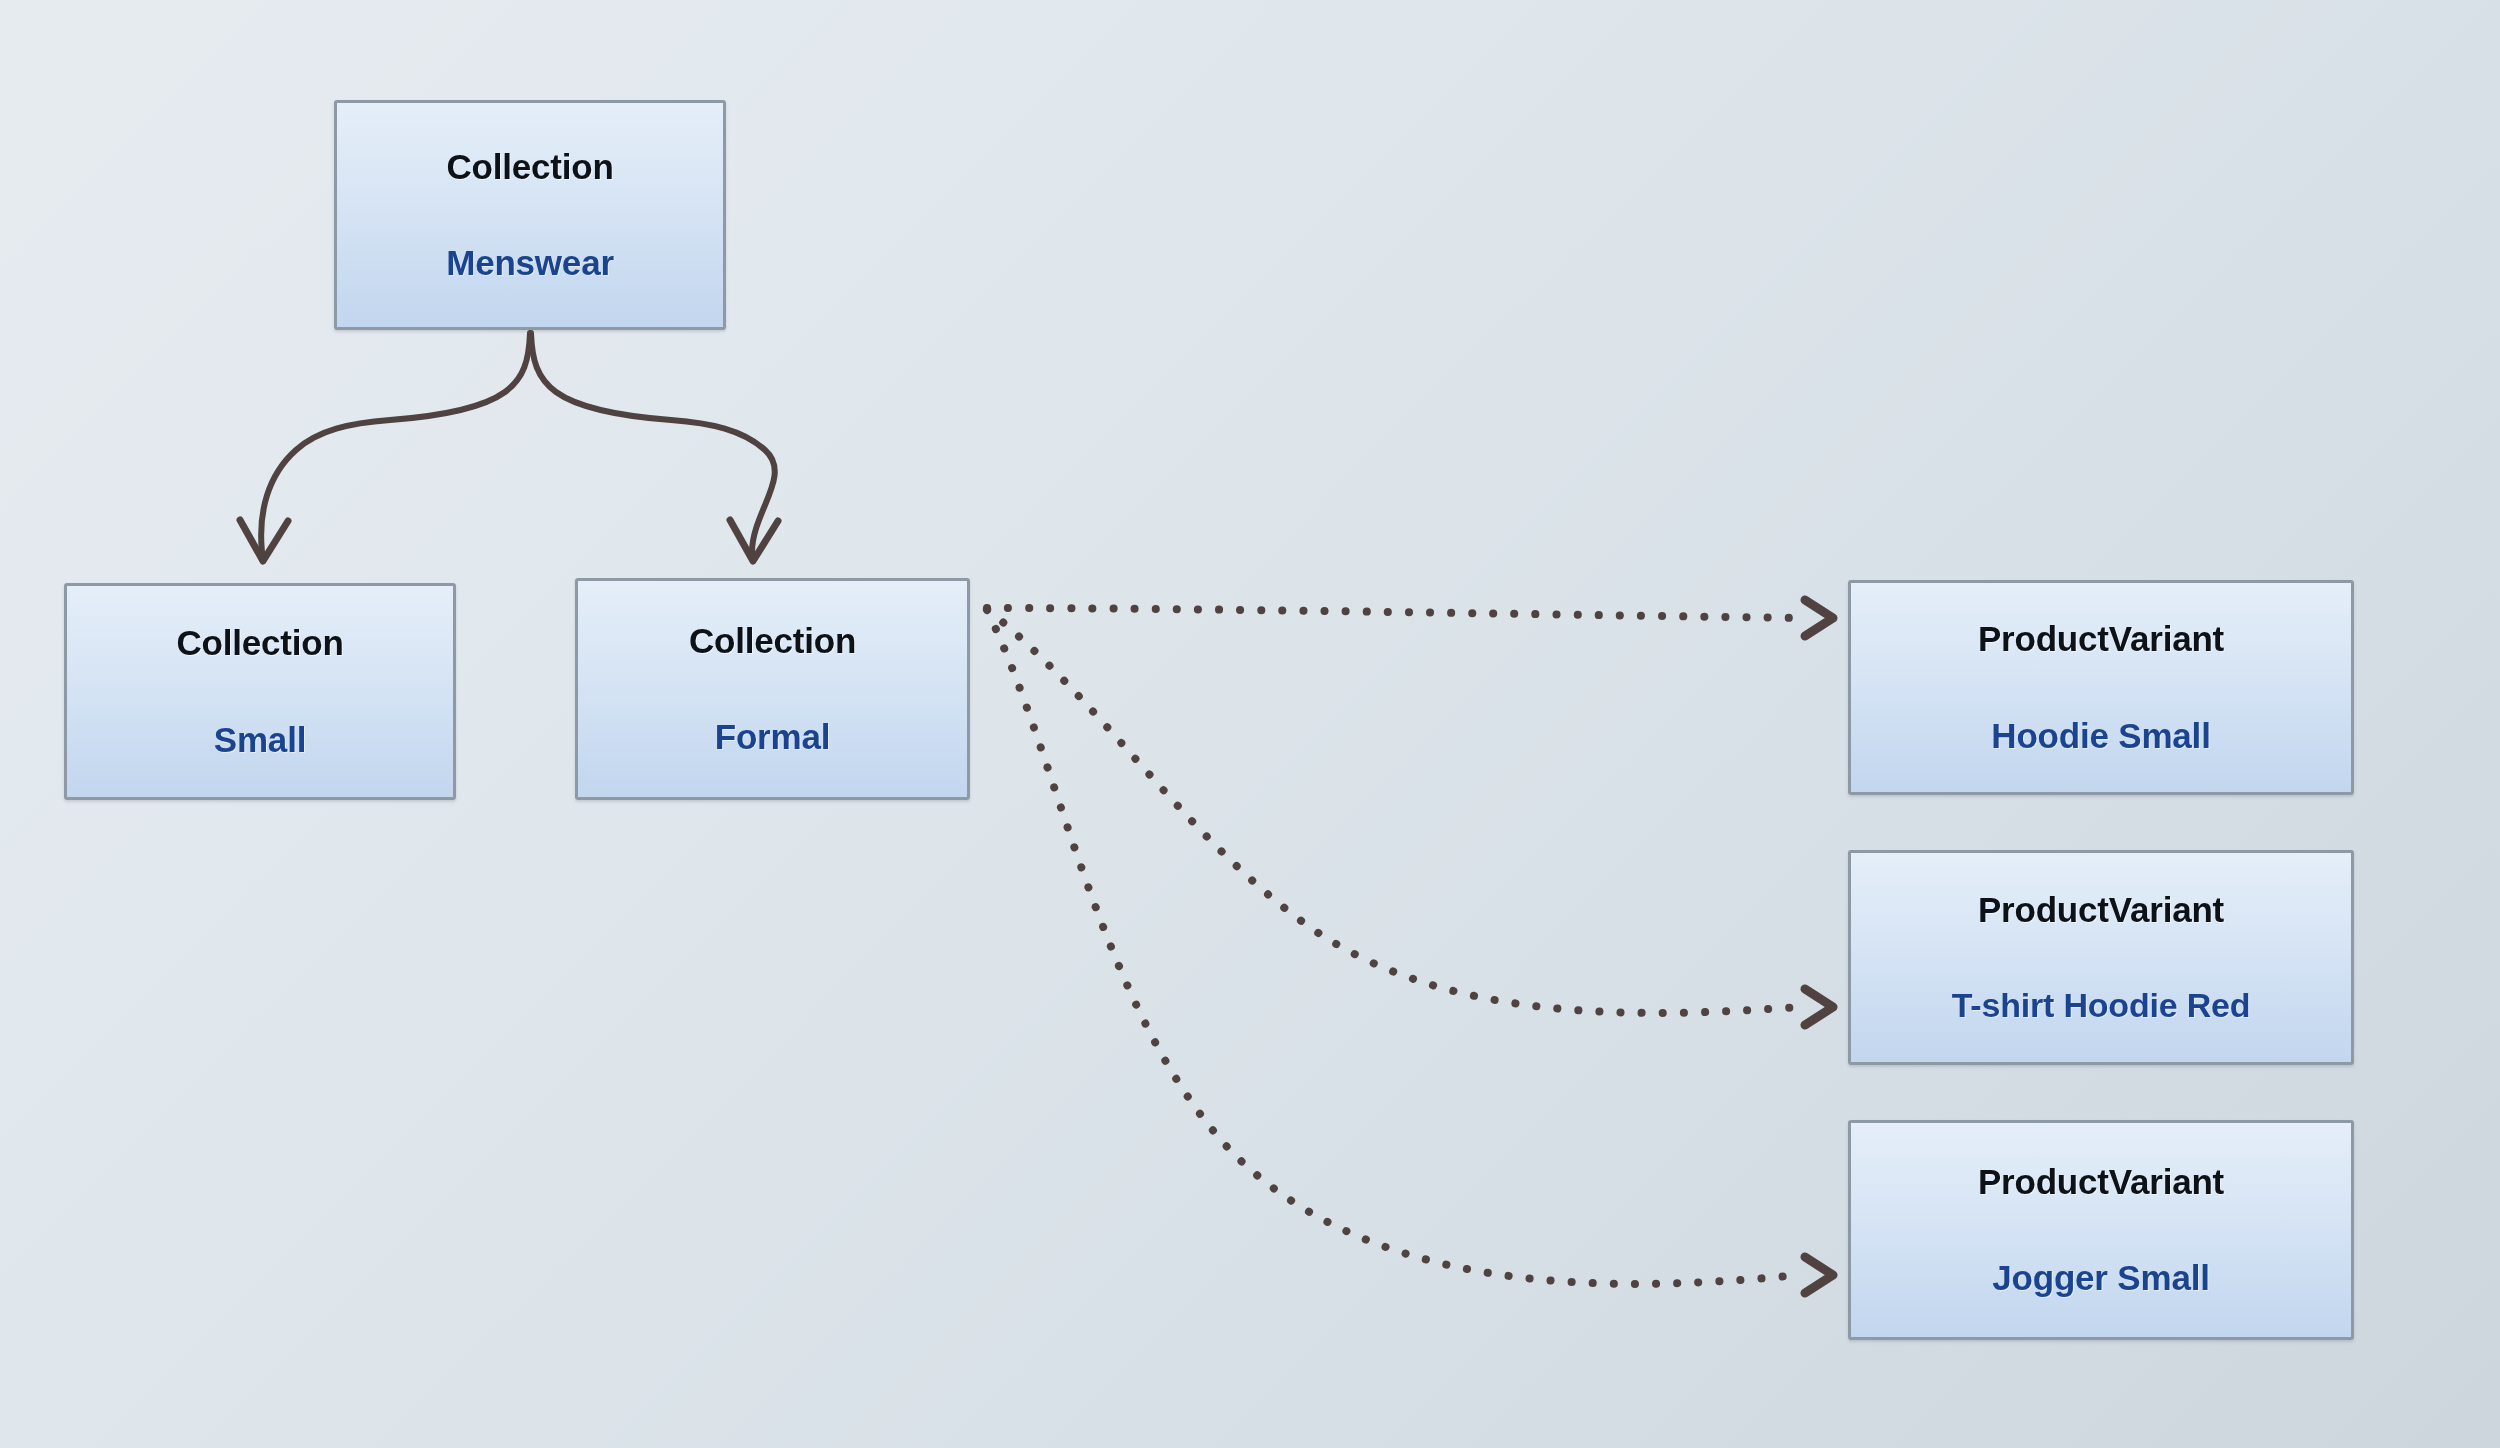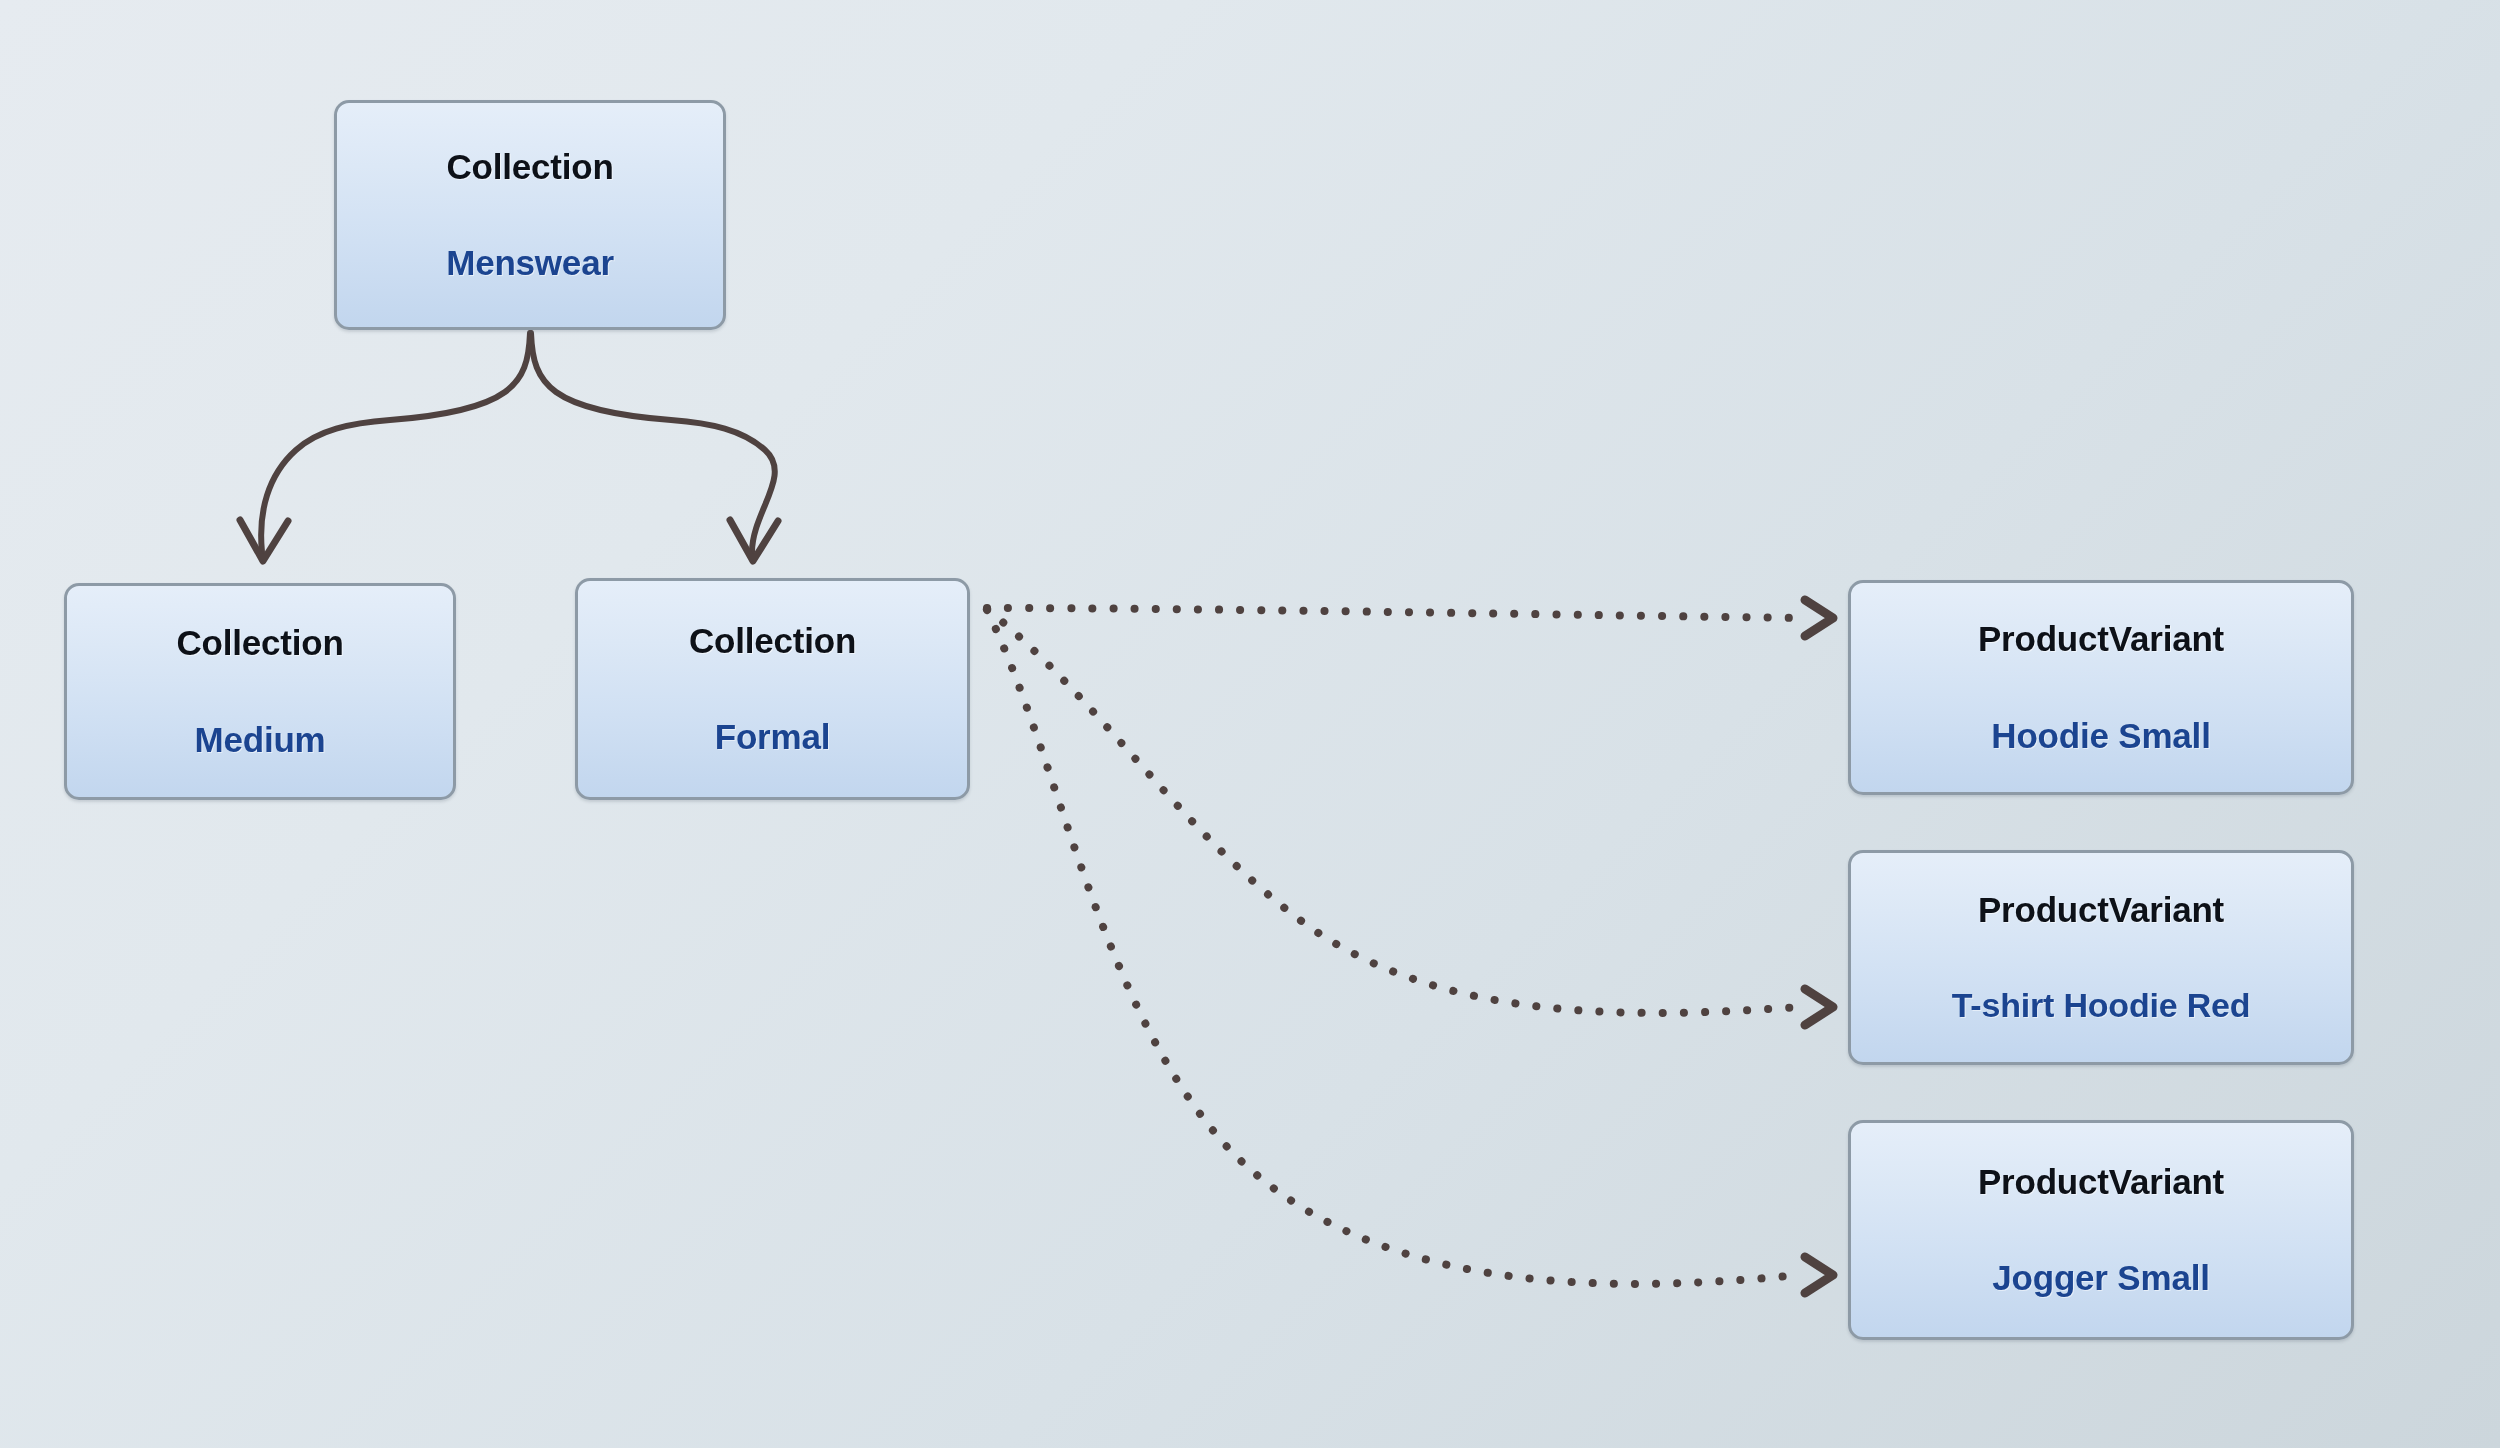--- a/index.html
+++ b/index.html
@@ -25,21 +25,21 @@
     z-index: 1;
     pointer-events: none;
   }
 
   
   .node {
     position: absolute;
     z-index: 2;
     box-sizing: border-box;
     border: 3px solid #8d9aa6;
-    border-radius: 15px;
+    border-radius: 3px;
     background: linear-gradient(to bottom, #e5eef9 0%, #dce8f6 28%, #d0e0f3 62%, #c2d6ee 100%);
     box-shadow: 0 2px 3px rgba(90,105,120,0.22);
     display: flex;
     flex-direction: column;
     align-items: center;
     justify-content: center;
     text-align: center;
     padding: 0 10px;
   }
   .node .type {
@@ -117,21 +117,21 @@
     </g>
   </svg>
 
   <div class="node" id="node-menswear">
     <span class="type">Collection</span>
     <span class="inst">Menswear</span>
   </div>
 
   <div class="node" id="node-formal">
     <span class="type">Collection</span>
-    <span class="inst">Medium</span>
+    <span class="inst">Small</span>
   </div>
 
   <div class="node" id="node-casual">
     <span class="type">Collection</span>
     <span class="inst">Formal</span>
   </div>
 
   <div class="node" id="node-hoodie">
     <span class="type">ProductVariant</span>
     <span class="inst">Hoodie Small</span>

